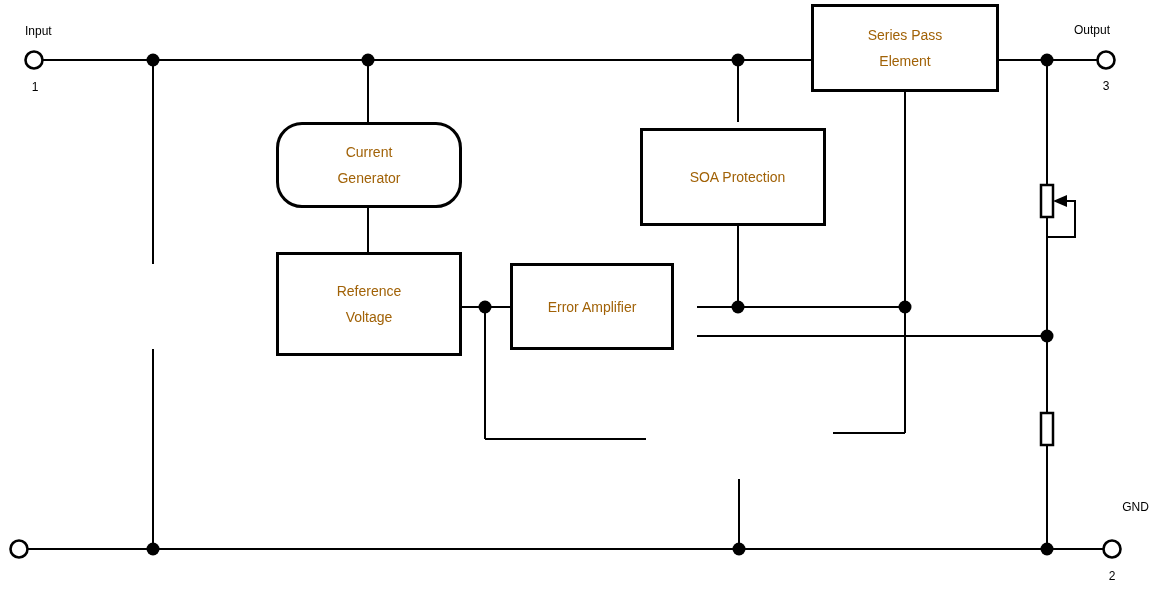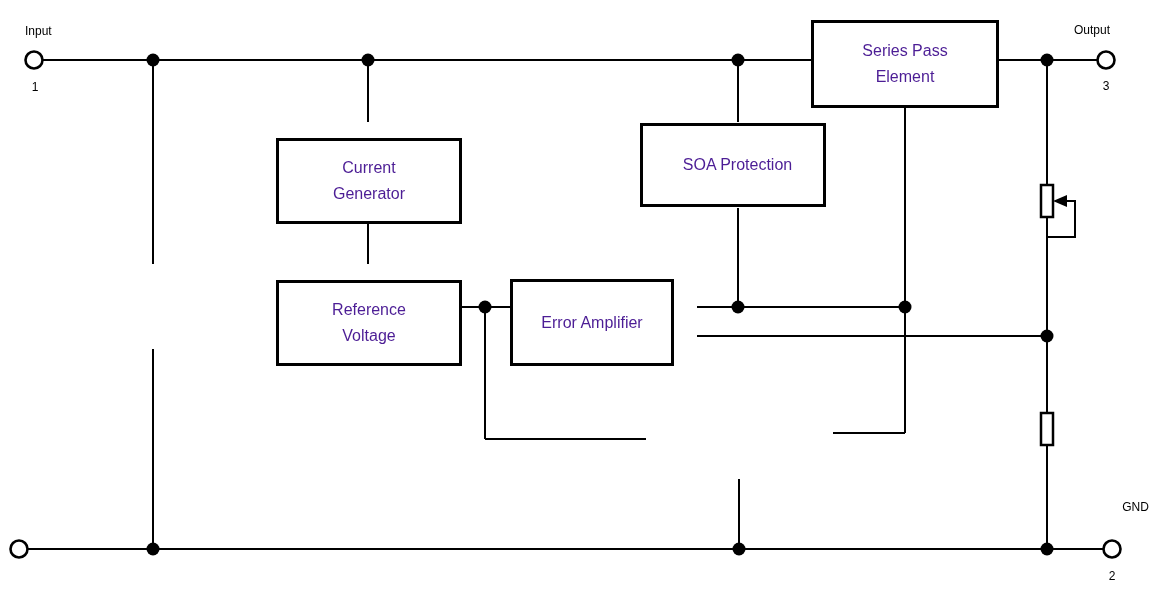--- a/index.html
+++ b/index.html
@@ -25,25 +25,24 @@
   }
   .block {
     position: absolute;
     box-sizing: border-box;
     border: 3px solid #000000;
     background: #ffffff;
     display: flex;
     align-items: center;
     justify-content: center;
     text-align: center;
-    font-size: 16px;
+    font-size: 14px;
     line-height: 26px;
     white-space: pre-line;
-    color: #4c1d95;
-    margin-top: 16px;
+    color: #a16207;
   }
   .term-label {
     position: absolute;
     font-size: 12px;
     line-height: 22px;
     color: #000000;
   }
   .centered { text-align: center; }
 </style>
 </head>
@@ -110,29 +109,29 @@
 
     <g fill="#ffffff" stroke="#000000" stroke-width="2.6">
       <circle cx="34" cy="60" r="8.5"></circle>
       <circle cx="1106" cy="60" r="8.5"></circle>
       <circle cx="19" cy="549" r="8.5"></circle>
       <circle cx="1112" cy="549" r="8.5"></circle>
     </g>
   </svg>
 
 
-  <div class="block" style="left:276px; top:122px; width:186px; height:86px;">Current
+  <div class="block" style="left:276px; top:122px; width:186px; height:86px;border-radius:26px;">Current
 Generator</div>
 
-  <div class="block" style="left:276px; top:264px; width:186px; height:86px;">Reference
+  <div class="block" style="left:276px; top:252px; width:186px; height:104px;">Reference
 Voltage</div>
 
   <div class="block" style="left:510px; top:263px; width:164px; height:87px;">Error Amplifier</div>
 
-  <div class="block" style="left:640px; top:107px; width:186px; height:84px;padding-left:9px;">SOA Protection</div>
+  <div class="block" style="left:640px; top:128px; width:186px; height:98px;padding-left:9px;">SOA Protection</div>
 
 
   <div class="block" style="left:811px; top:4px; width:188px; height:88px;">Series Pass
 Element</div>
 
   <div class="term-label" style="left:25px; top:20px;">Input</div>
   <div class="term-label centered" style="left:27px; top:76px; width:16px;">1</div>
 
   <div class="term-label centered" style="left:1048px; top:19px; width:88px;">Output</div>
   <div class="term-label centered" style="left:1096px; top:75px; width:20px;">3</div>

